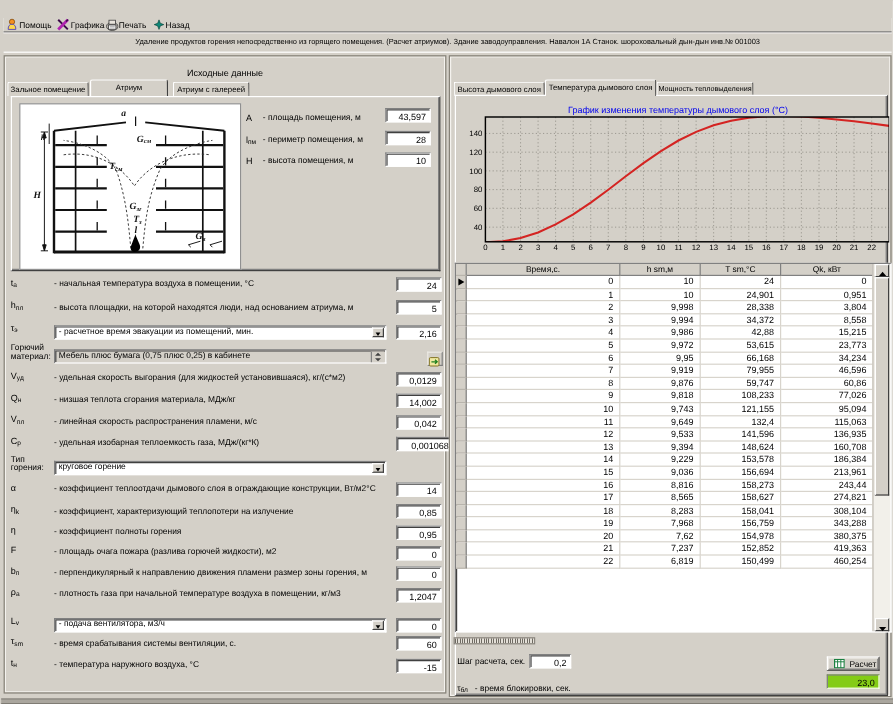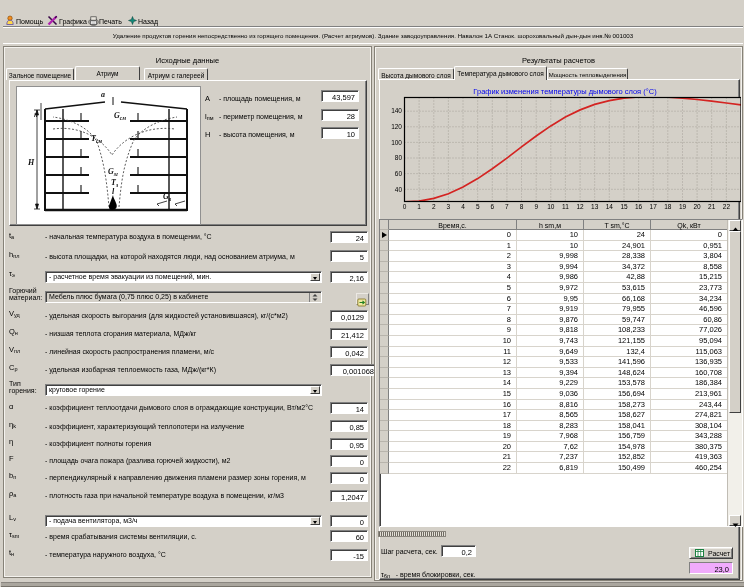--- a/index.html
+++ b/index.html
@@ -2,21 +2,21 @@
 <html><head><meta charset="utf-8">
 <style>
 html,body{margin:0;padding:0;}
 body{width:744px;height:587px;overflow:hidden;font-family:"Liberation Sans",sans-serif;}
 #win{position:absolute;left:0;top:0;width:744px;height:587px;background:#d4d0c8;
 border-left:1px solid #d4d0c8;border-top:1px solid #d4d0c8;box-sizing:border-box;}
 .abs{position:absolute;}
 .raised{border:1px solid;border-color:#ffffff #404040 #404040 #ffffff;box-shadow:inset 1px 1px 0 #ece9e4, inset -1px -1px 0 #808080;background:#d4d0c8;box-sizing:border-box;}
 .raised2{border:1px solid;border-color:#ece9e4 #808080 #808080 #ece9e4;background:#d4d0c8;box-sizing:border-box;}
 .sunk{border:1px solid;border-color:#808080 #ffffff #ffffff #808080;box-shadow:inset 1px 1px 0 #404040;background:#fff;box-sizing:border-box;}
-.sunkg{border:1px solid;border-color:#808080 #ffffff #ffffff #808080;background:#f0abfc;box-sizing:border-box;}
+.sunkg{border:1px solid;border-color:#808080 #ffffff #ffffff #808080;background:#84cc16;box-sizing:border-box;}
 .edit{font-family:"Liberation Sans",sans-serif;font-size:7.5px;text-align:right;padding:2px 3px 0 0;color:#000;}
 .lbl{font-size:7px;color:#000;white-space:nowrap;}
 .sym{font-size:7.5px;color:#000;white-space:nowrap;}
 sub{font-size:5.5px;vertical-align:-1px;line-height:0;}
 
 #titlebar{left:2px;top:2px;width:740px;height:12px;background:linear-gradient(to right,#0a246a 0%,#16388c 50%,#4a74b8 78%,#a8c8ee 100%);color:#fff;}
 #titlebar .txt{position:absolute;left:13px;top:1.5px;font-size:7.7px;font-weight:bold;letter-spacing:0.1px;}
 .tbtn{position:absolute;top:1px;width:11px;height:10px;background:#d4d0c8;border:1px solid;border-color:#fff #404040 #404040 #fff;box-sizing:border-box;font-size:7px;line-height:8px;text-align:center;color:#000;}
 
 #toolbar{left:2px;top:13px;width:740px;height:12px;background:#d4d0c8;border-bottom:1px solid #808080;box-shadow:0 1px 0 #ffffff;}
@@ -161,21 +161,21 @@
           <path d="M2.5 4.5 L7 4.5 M5.5 2.8 L7.3 4.5 L5.5 6.2" stroke="#208020" stroke-width="1.1" fill="none"></path>
         </svg>
     </div>
 
     <div class="sym abs" style="left:5px;top:262px;">V<sub>уд</sub></div>
     <div class="lbl abs" style="left:41px;top:264.5px;">- удельная скорость выгорания (для жидкостей установившаяся), кг/(с*м2)</div>
     <div class="sunk edit abs" style="left:326px;top:262.5px;width:38px;height:12px;">0,0129</div>
 
     <div class="sym abs" style="left:5px;top:280px;">Q<sub>н</sub></div>
     <div class="lbl abs" style="left:41px;top:282.5px;">- низшая теплота сгорания материала, МДж/кг</div>
-    <div class="sunk edit abs" style="left:326px;top:280.5px;width:38px;height:12px;">21,412</div>
+    <div class="sunk edit abs" style="left:326px;top:280.5px;width:38px;height:12px;">14,002</div>
 
     <div class="sym abs" style="left:5px;top:298px;">V<sub>пл</sub></div>
     <div class="lbl abs" style="left:41px;top:300.5px;">- линейная скорость распространения пламени, м/с</div>
     <div class="sunk edit abs" style="left:326px;top:298.5px;width:38px;height:12px;">0,042</div>
 
     <div class="sym abs" style="left:5px;top:316px;">С<sub>р</sub></div>
     <div class="lbl abs" style="left:41px;top:318.5px;">- удельная изобарная теплоемкость газа, МДж/(кг*К)</div>
     <div class="sunk edit abs" style="left:326px;top:316.5px;width:48px;height:12px;">0,001068</div>
 
     <div class="sym abs" style="left:5px;top:333px;font-size:7px;line-height:7px;">Тип<br>горения:</div>
@@ -212,21 +212,20 @@
     <div class="sym abs" style="left:5px;top:483px;">τ<sub>sm</sub></div>
     <div class="lbl abs" style="left:41px;top:485.5px;">- время срабатывания системы вентиляции, с.</div>
     <div class="sunk edit abs" style="left:326px;top:483px;width:38px;height:12px;">60</div>
 
     <div class="sym abs" style="left:5px;top:501px;">t<sub>н</sub></div>
     <div class="lbl abs" style="left:41px;top:504px;">- температура наружного воздуха, °С</div>
     <div class="sunk edit abs" style="left:326px;top:501.5px;width:38px;height:12px;">-15</div>
   </div>
 
   <div id="rpanel" class="abs panel" style="left:373px;top:45px;width:369px;height:535px;">
-    <div class="pcap">Результаты расчетов</div>
     <div class="tab" style="left:3px;top:21px;width:76px;">Высота дымового слоя</div>
     <div class="tab act" style="left:79px;top:19px;width:93px;">Температура дымового слоя</div>
     <div class="tab" style="left:172px;top:21px;width:81px;font-size:6px;">Мощность тепловыделения</div>
     <div class="tpage" style="left:4px;top:32px;width:361px;height:501px;"></div>
     <svg class="abs" style="left:3px;top:33px;" width="363" height="138" viewBox="0 0 363 138">
       <text x="187" y="14" text-anchor="middle" font-size="7.5" fill="#0000ee" font-family="Liberation Sans, sans-serif">График изменения температуры дымового слоя (°С)</text>
       <rect x="26.5" y="17.5" width="336.5" height="104" fill="#d4d0c8" stroke="none"></rect>
       <g stroke="#9a968e" stroke-width="0.8" stroke-dasharray="1,2" fill="none">
         <path d="M41.1 17.5 V121.5 M55.8 17.5 V121.5 M70.4 17.5 V121.5 M85.0 17.5 V121.5 M99.7 17.5 V121.5 M114.3 17.5 V121.5 M128.9 17.5 V121.5 M143.5 17.5 V121.5 M158.2 17.5 V121.5 M172.8 17.5 V121.5 M187.4 17.5 V121.5 M202.1 17.5 V121.5 M216.7 17.5 V121.5 M231.3 17.5 V121.5 M246.0 17.5 V121.5 M260.6 17.5 V121.5 M275.2 17.5 V121.5 M289.8 17.5 V121.5 M304.5 17.5 V121.5 M319.1 17.5 V121.5 M333.7 17.5 V121.5 M348.4 17.5 V121.5"></path>
         <path d="M26.5 109.3 H363 M26.5 93.6 H363 M26.5 78.0 H363 M26.5 62.4 H363 M26.5 46.8 H363 M26.5 31.2 H363"></path>

